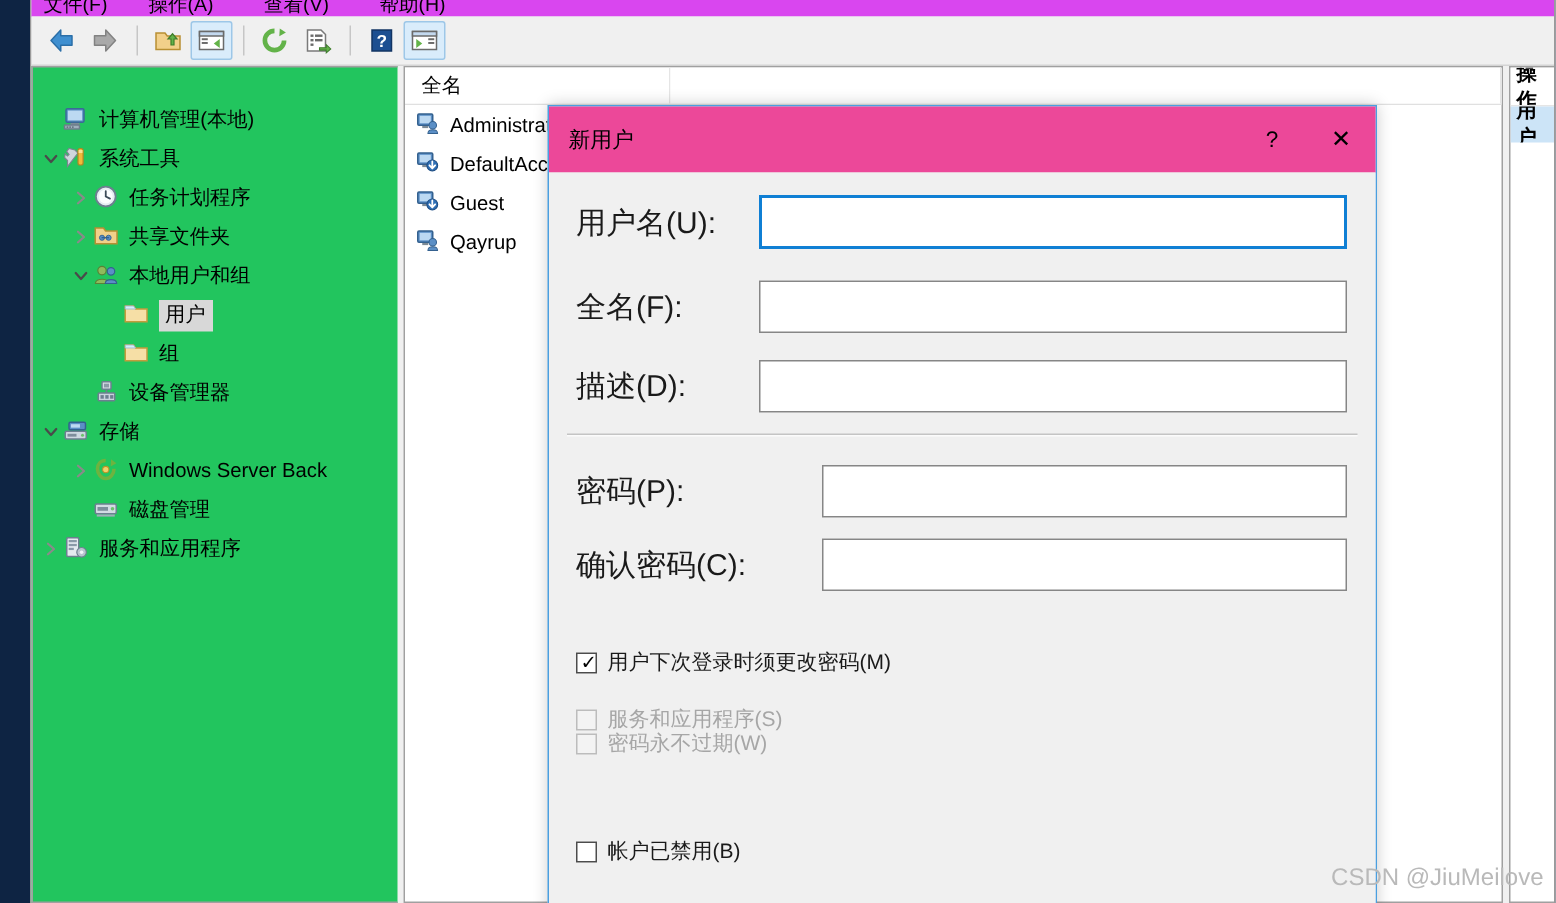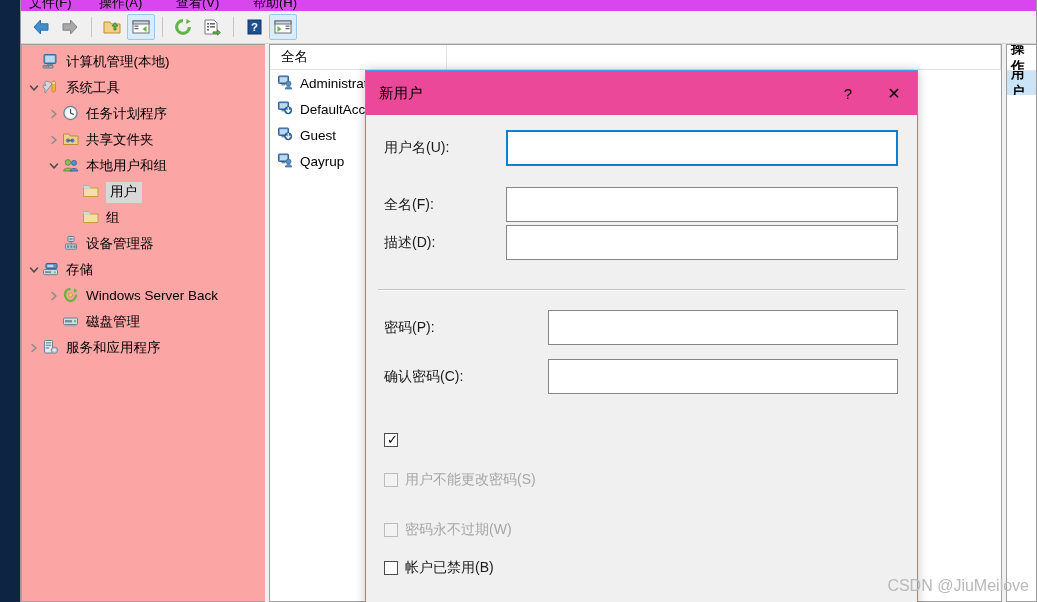--- a/index.html
+++ b/index.html
@@ -57,23 +57,23 @@
     width: 1px; height: 20px; background: #c6c6c6; margin: 0 6px;
   }
 
   
   #content {
     position: absolute; left: 0; top: 44px; right: 0; bottom: 0;
     display: flex;
     background: #f0f0f0;
   }
   #tree-pane {
-    width: 244px; background: #fca5a5;
+    width: 244px; background: #22c55e;
     border: 1px solid #a0a0a0; border-right: none;
-    overflow: hidden; padding-top: 4px;
+    overflow: hidden; padding-top: 22px;
     position: relative;
   }
   #splitter { width: 4px; background: #f0f0f0; }
   #list-pane {
     flex: 1; background: #fff;
     border: 1px solid #a0a0a0;
     overflow: hidden; position: relative;
   }
   #action-gap { width: 4px; background: #f0f0f0; }
   #action-pane {
@@ -158,21 +158,21 @@
   #dlg-close { right: 0; }
   #dlg-body {
     position: absolute; left: 0; top: 44px; right: 0; bottom: 0;
     background: #f0f0f0;
   }
 
   .field-row {
     position: absolute; left: 0; width: 100%;
     display: flex; align-items: center;
   }
-  .field-label { font-size: 14px; color: #1a1a1a; }
+  .field-label { font-size: 20px; color: #1a1a1a; }
   .field-input {
     background: #fff; border: 1px solid #868686;
   }
   .field-input.focused { border: 2px solid #0f7fd4; }
 
   hr.dlg-sep {
     position: absolute; left: 12px; right: 12px; top: 174px;
     border: none; border-top: 1px solid #c4c4c4;
     border-bottom: 1px solid #fbfbfb;
     margin: 0; height: 0;
@@ -574,49 +574,50 @@
     <div class="field-row" style="top:15px; height:36px;">
       <span class="field-label" style="width:140px; padding-left:18px;">用户名(U):</span>
       <span class="field-input focused" style="width:392px; height:36px;"></span>
     </div>
 
     <div class="field-row" style="top:63px; height:53px;">
       <span class="field-label" style="width:140px; padding-left:18px;">全名(F):</span>
       <span class="field-input" style="width:392px; height:35px;"></span>
     </div>
 
-    <div class="field-row" style="top:110px; height:35px;">
+    <div class="field-row" style="top:125px; height:35px;">
       <span class="field-label" style="width:140px; padding-left:18px;">描述(D):</span>
       <span class="field-input" style="width:392px; height:35px;"></span>
     </div>
 
     <hr class="dlg-sep">
 
     <div class="field-row" style="top:195px; height:35px;">
       <span class="field-label" style="width:182px; padding-left:18px;">密码(P):</span>
       <span class="field-input" style="width:350px; height:35px;"></span>
     </div>
 
     <div class="field-row" style="top:244px; height:35px;">
       <span class="field-label" style="width:182px; padding-left:18px;">确认密码(C):</span>
       <span class="field-input" style="width:350px; height:35px;"></span>
     </div>
 
     <div class="cb-row" style="top:318px;">
       <span class="cb-box">
           <span class="tick">✓</span>
         </span>
+      <span class="cb-label">用户下次登录时须更改密码(M)</span>
     </div>
 
     <div class="cb-row" style="top:356px;">
       <span class="cb-box disabled"></span>
-      <span class="cb-label disabled">用户不能更改密码(S)</span>
-    </div>
-
-    <div class="cb-row" style="top:406px;">
+      <span class="cb-label disabled">服务和应用程序(S)</span>
+    </div>
+
+    <div class="cb-row" style="top:372px;">
       <span class="cb-box disabled"></span>
       <span class="cb-label disabled">密码永不过期(W)</span>
     </div>
 
     <div class="cb-row" style="top:444px;">
       <span class="cb-box"></span>
       <span class="cb-label">帐户已禁用(B)</span>
     </div>
   </div>
 </div>

